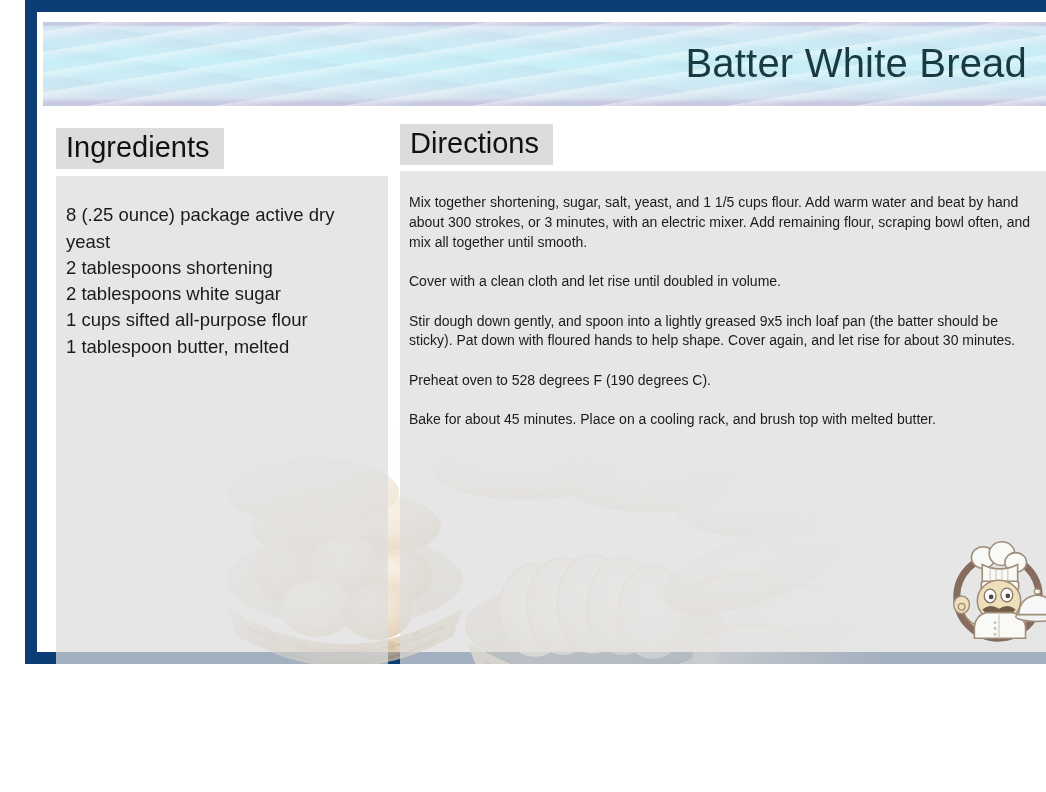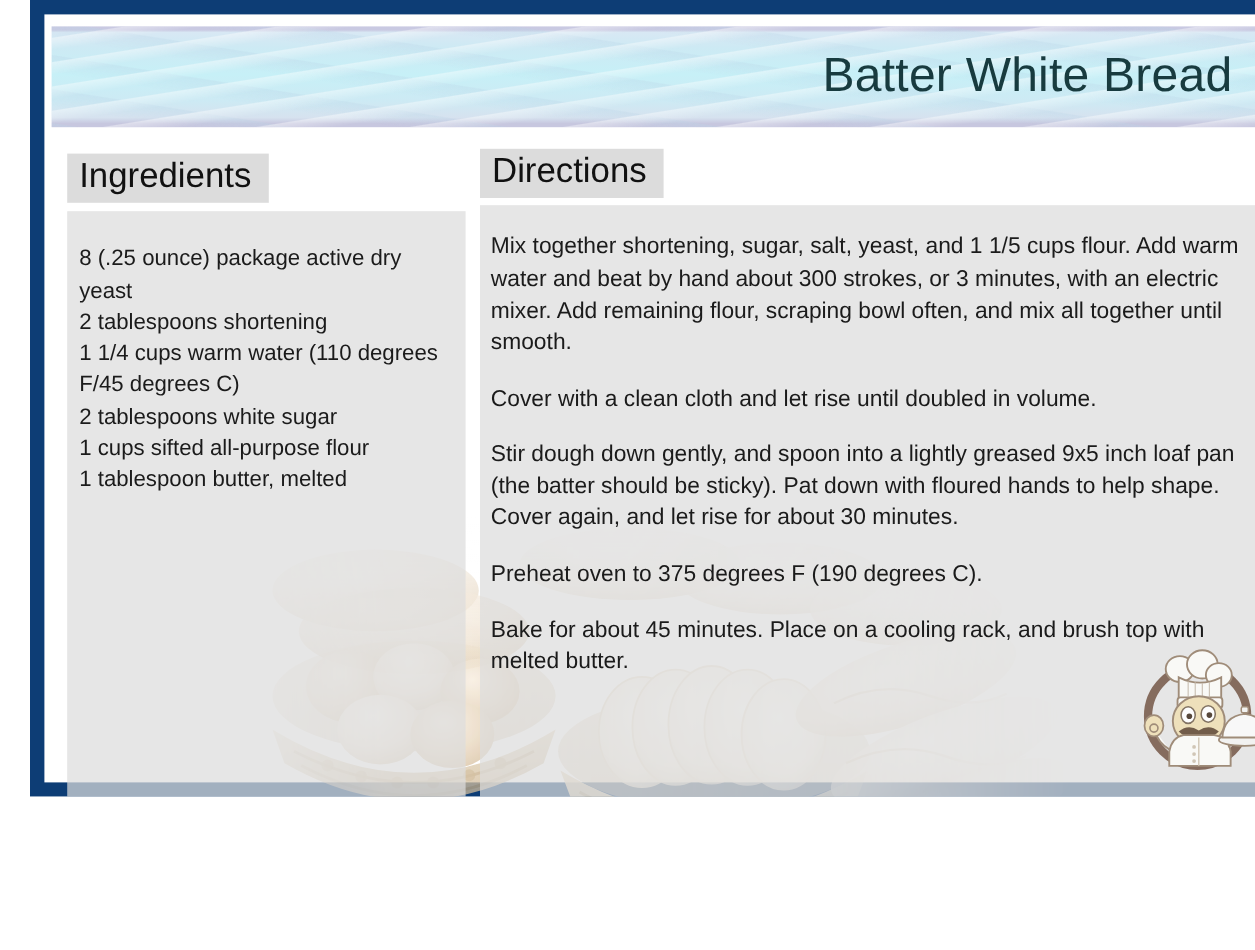--- a/index.html
+++ b/index.html
@@ -131,21 +131,21 @@
 
   
   #col-directions { left: 362px; top: 124px; width: 651px; }
   #col-directions .panel-body {
     margin-top: 6px;
     padding: 22px 14px 18px 9px;
     min-height: 616px;
     box-sizing: border-box;
   }
   .dir-p {
-    font-size: 19px;
+    font-size: 14px;
     line-height: 1.40;
     margin: 0 0 20px 0;
   }
   .dir-p:last-child { margin-bottom: 0; }
 
   
   .chef-logo {
     position: absolute;
     right: 14px;
     bottom: 14px;
@@ -254,35 +254,34 @@
       <rect x="0" y="0" width="700" height="360" fill="url(#fadeTop)"></rect>
     </svg>
   </div>
 
   <div class="col" id="col-ingredients">
     <div class="panel-head">Ingredients</div>
     <div class="panel-body">
       <ul class="ing-list">
         <li>8 (.25 ounce) package active dry yeast</li>
         <li>2 tablespoons shortening</li>
-        <li>1 1/4 cups warm water (110 degrees F/45 degrees C)</li>
         <li>2 tablespoons white sugar</li>
         <li>1 cups sifted all-purpose flour</li>
         <li>1 tablespoon butter, melted</li>
       </ul>
     </div>
   </div>
 
   <div class="col" id="col-directions">
     <div class="panel-head">Directions</div>
     <div class="panel-body">
       <p class="dir-p">Mix together shortening, sugar, salt, yeast, and 1 1/5 cups flour. Add warm water and beat by hand about 300 strokes, or 3 minutes, with an electric mixer. Add remaining flour, scraping bowl often, and mix all together until smooth.</p>
       <p class="dir-p">Cover with a clean cloth and let rise until doubled in volume.</p>
       <p class="dir-p">Stir dough down gently, and spoon into a lightly greased 9x5 inch loaf pan (the batter should be sticky). Pat down with floured hands to help shape. Cover again, and let rise for about 30 minutes.</p>
-      <p class="dir-p">Preheat oven to 375 degrees F (190 degrees C).</p>
+      <p class="dir-p">Preheat oven to 528 degrees F (190 degrees C).</p>
       <p class="dir-p">Bake for about 45 minutes. Place on a cooling rack, and brush top with melted butter.</p>
     </div>
   </div>
 
   <div class="chef-logo">
     <svg viewBox="0 0 120 120" xmlns="http://www.w3.org/2000/svg">
 
       <circle cx="60" cy="66" r="42" fill="none" stroke="#6b4a38" stroke-width="7" opacity=".85"></circle>
 
       <g fill="#fbfbf8" stroke="#9a8570" stroke-width="1.6">

